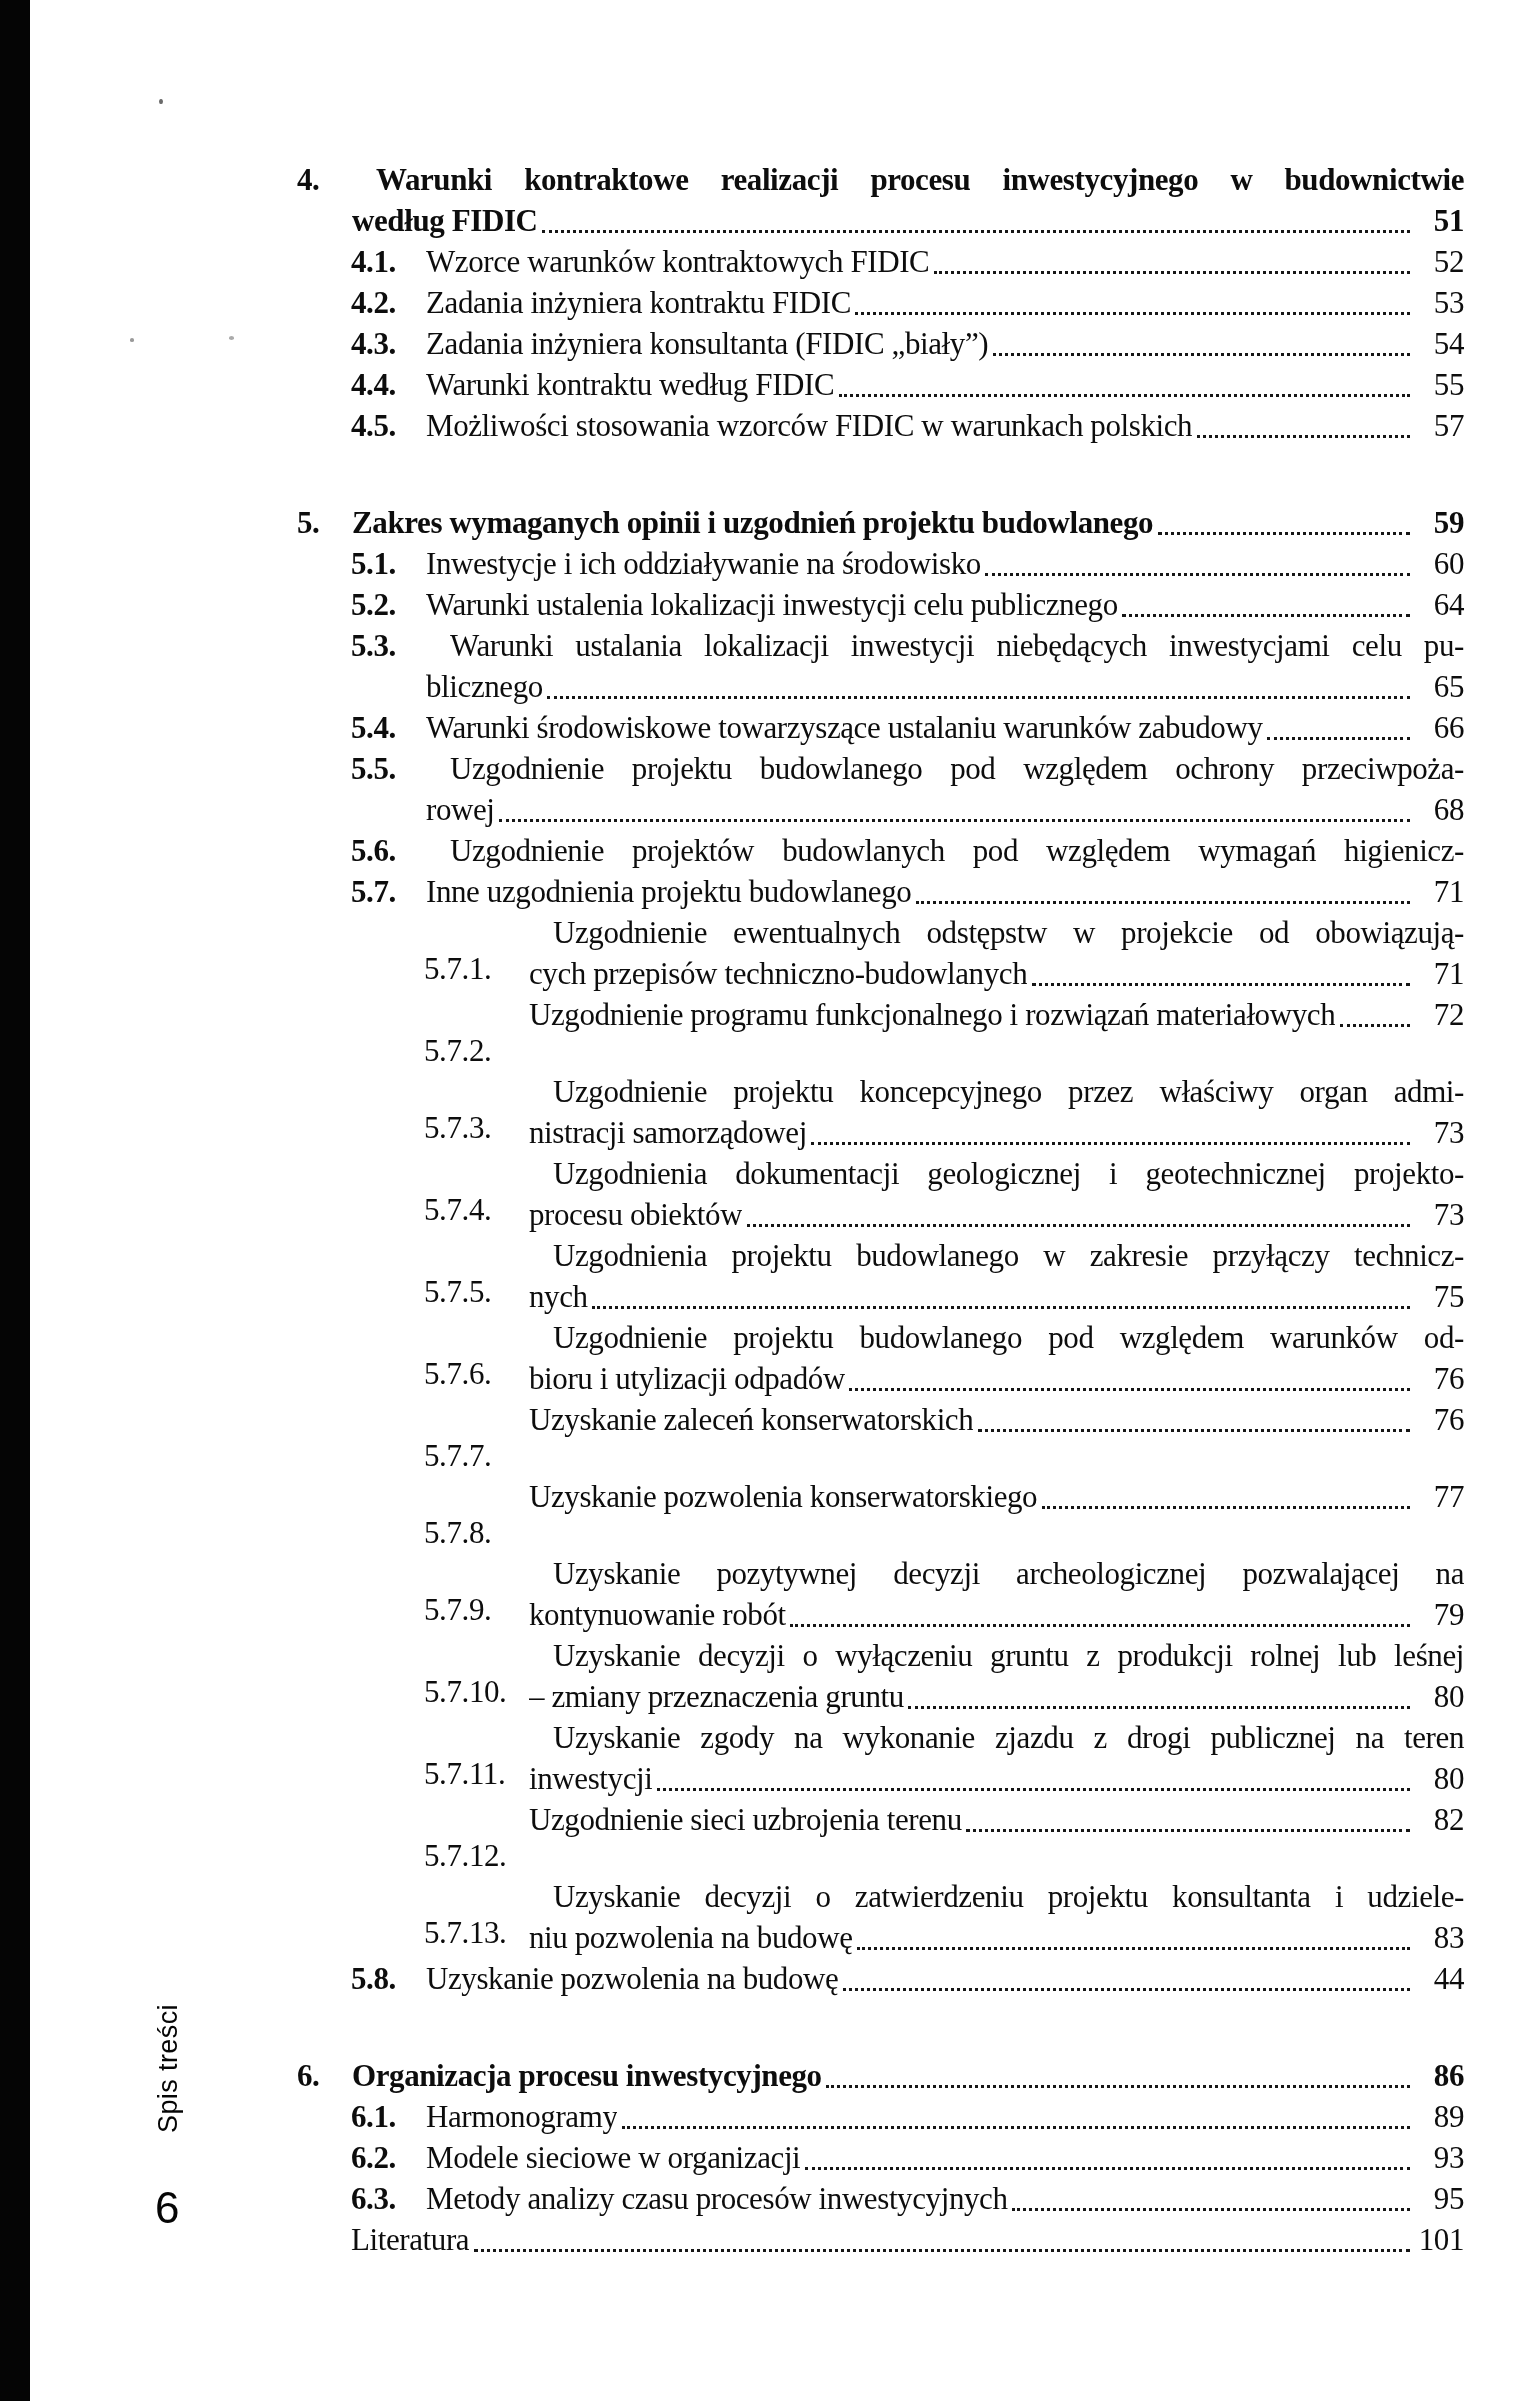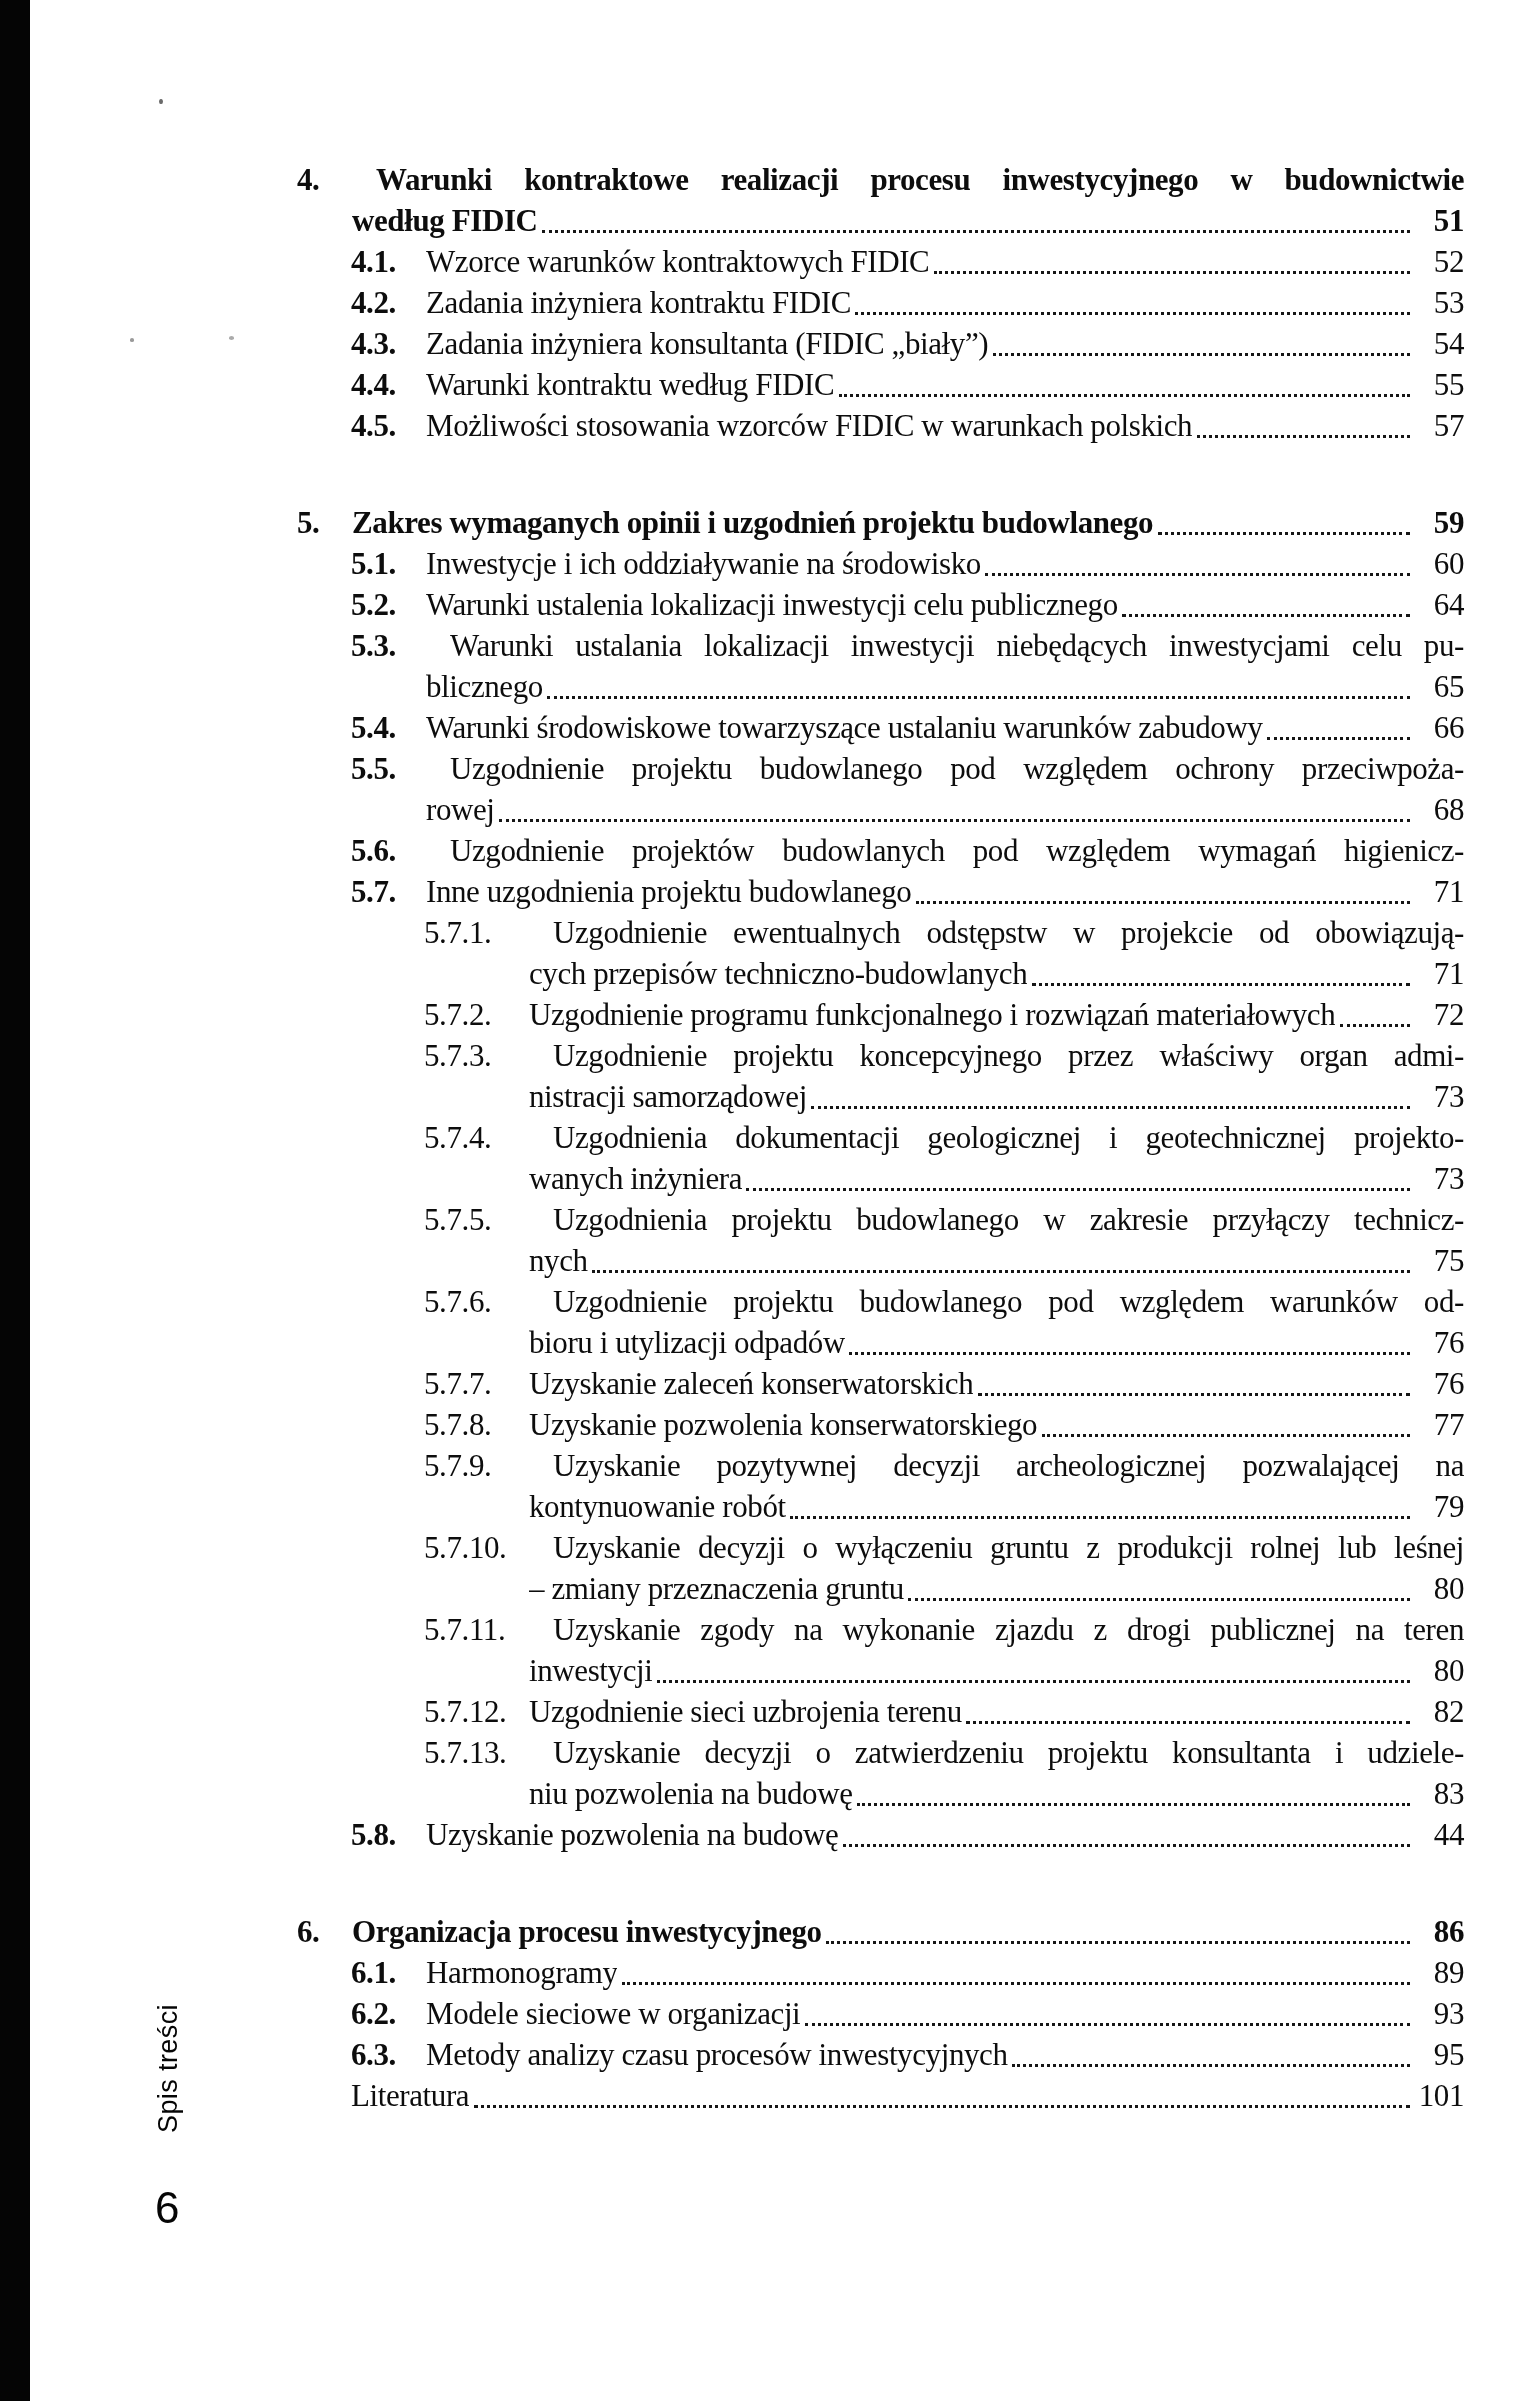--- a/index.html
+++ b/index.html
@@ -11,21 +11,21 @@
   
   .scan-bar { position:absolute; left:0; top:0; width:30px; height:2401px; background:#050505; }
 
   .toc { position:absolute; left:0; right:0; top:159px; }
   .row { display:flex; align-items:flex-start; padding-right:74px;
          font-size:31px; line-height:41px; letter-spacing:-0.4px; }
   .row.b { font-weight:bold; }
   .row.sec-gap { margin-top:56px; }
   .lvl0 { padding-left:297px; } .lvl0 > .num { width:55px; }
   .lvl1 { padding-left:351px; } .lvl1 > .num { width:75px;font-weight:bold; }
-  .lvl2 { padding-left:424px; } .lvl2 > .num { width:105px; }
+  .lvl2 { padding-left:424px; } .lvl2 > .num { width:105px;margin-top:36px; }
   .num  { flex:0 0 auto; }
   .body { flex:1 1 auto; min-width:0; }
   .line { height:41px; overflow:hidden; text-align:justify; text-align-last:justify;margin-left:24px; }
   .lline { display:flex; height:41px; }
   .ltext { flex:0 1 auto; white-space:nowrap; overflow:hidden; }
   .dots  { flex:1 0 12.3px; align-self:flex-end; height:0;
            border-bottom:3.5px dotted #161616; margin:0 5.3px 8px 4.4px; }
   .pg    { flex:0 0 auto; min-width:49px; text-align:right; }
 
   .sidebar-label {
@@ -221,21 +221,21 @@
             <span class="dots"></span>
             <span class="pg">73</span>
           </div>
         </div>
       </div>
       <div class="row lvl2">
         <span class="num">5.7.4.</span>
         <div class="body">
           <div class="line">Uzgodnienia dokumentacji geologicznej i geotechnicznej projekto-</div>
           <div class="lline">
-            <span class="ltext">wanych inżyniera</span>
+            <span class="ltext">procesu obiektów</span>
             <span class="dots"></span>
             <span class="pg">73</span>
           </div>
         </div>
       </div>
       <div class="row lvl2">
         <span class="num">5.7.5.</span>
         <div class="body">
           <div class="line">Uzgodnienia projektu budowlanego w zakresie przyłączy technicz-</div>
           <div class="lline">

